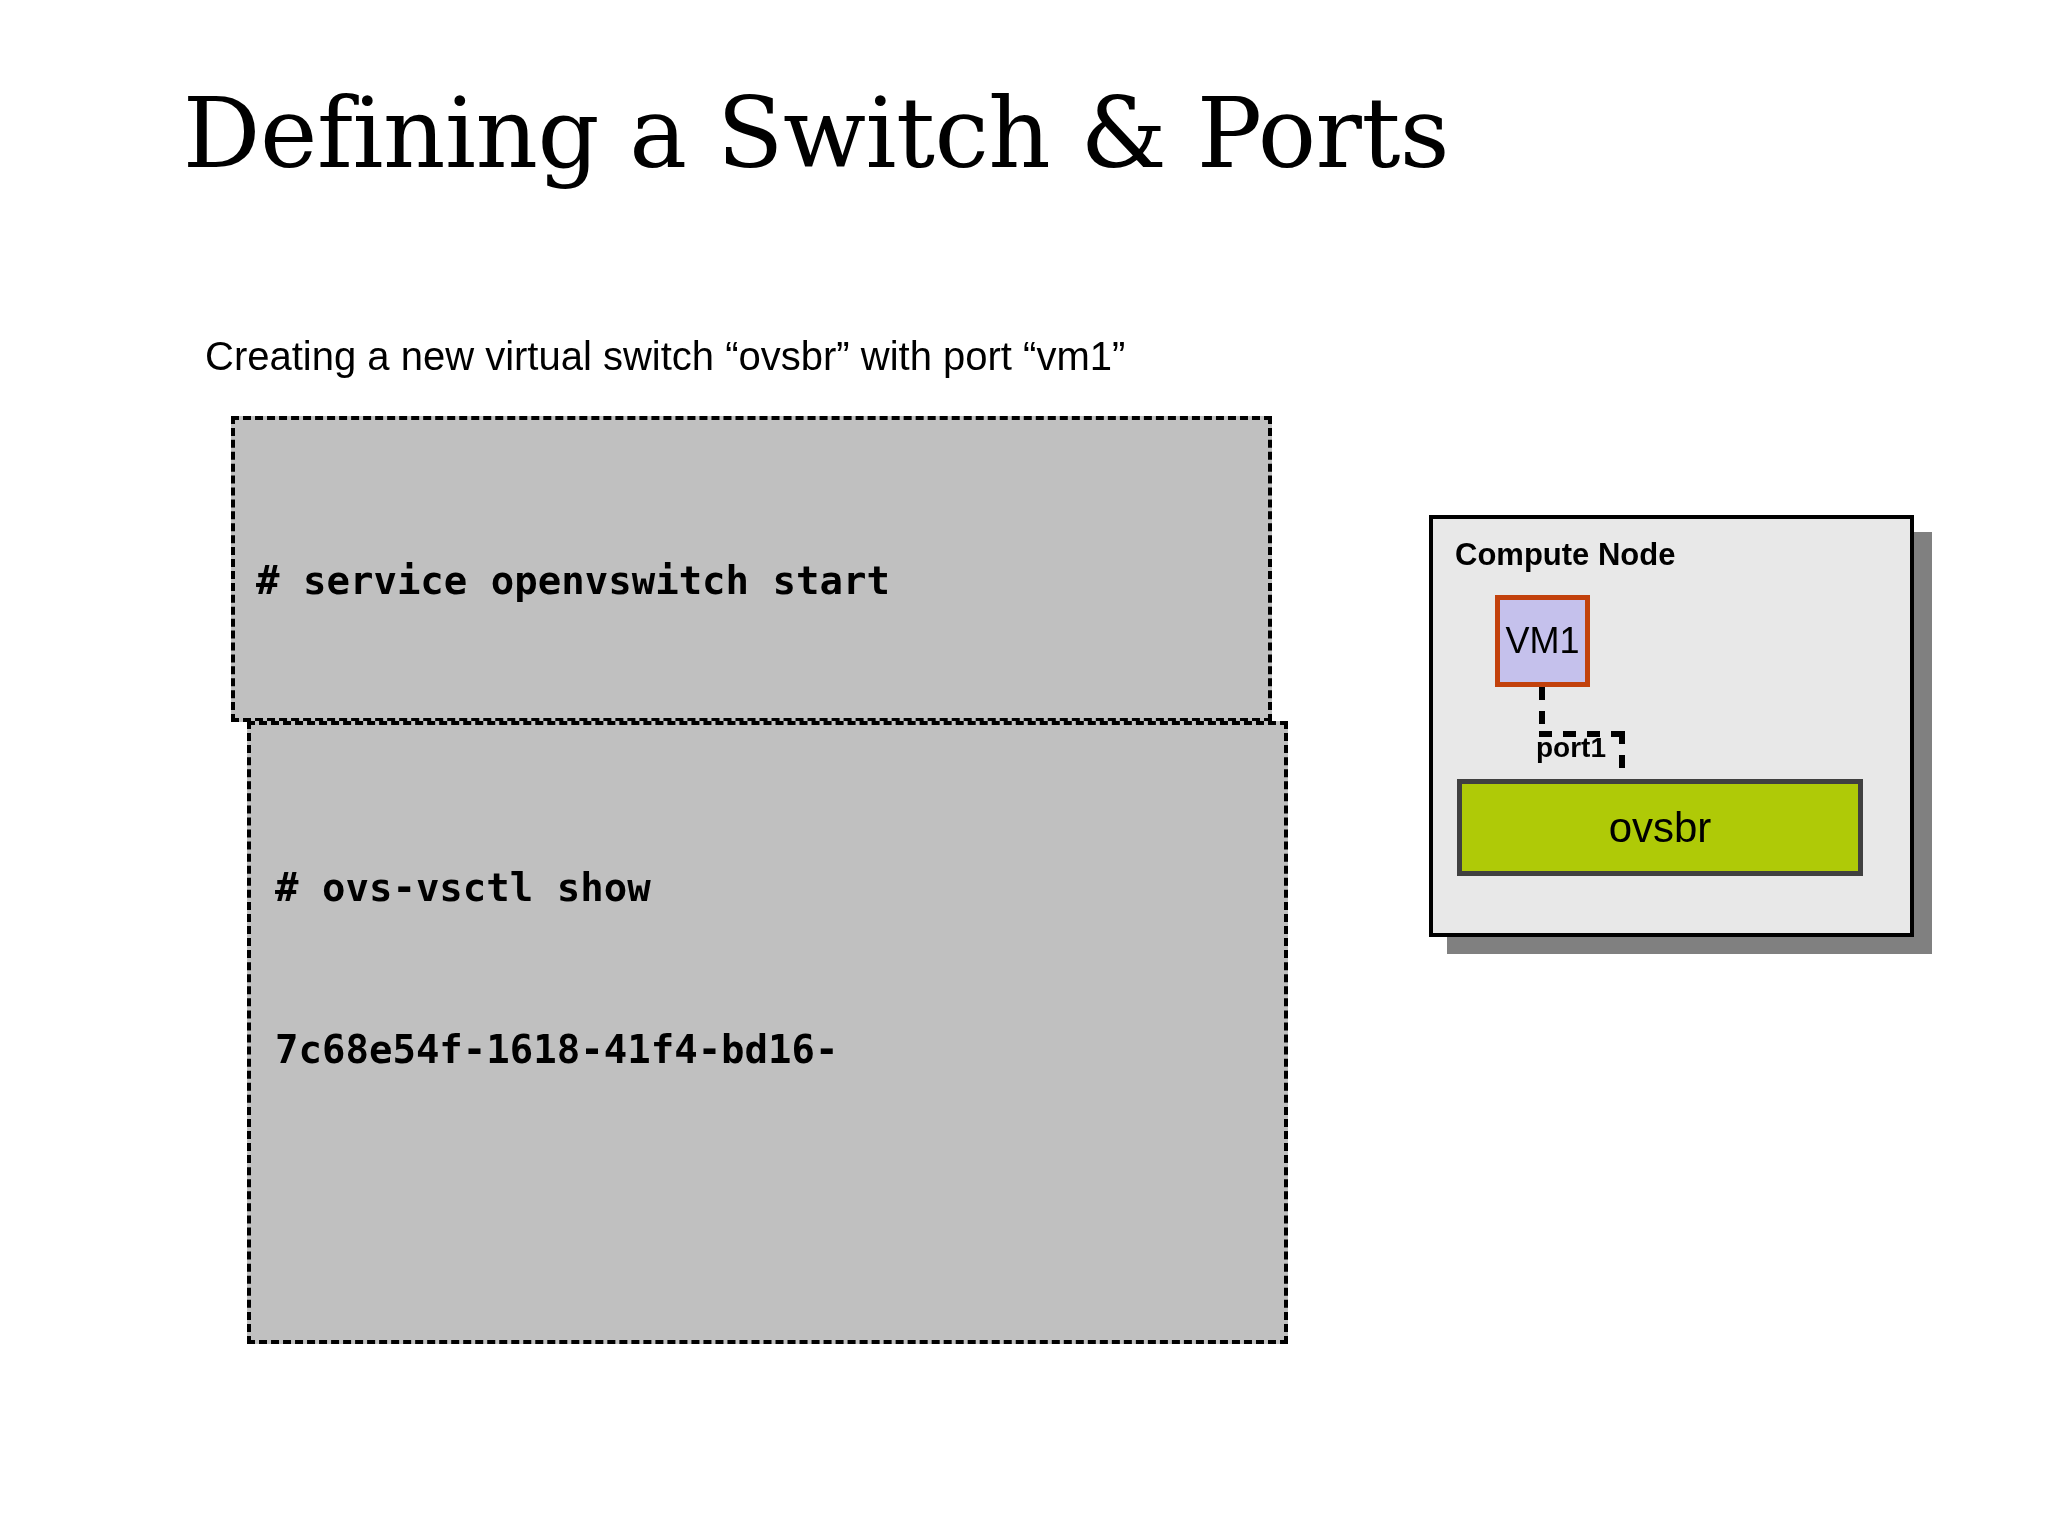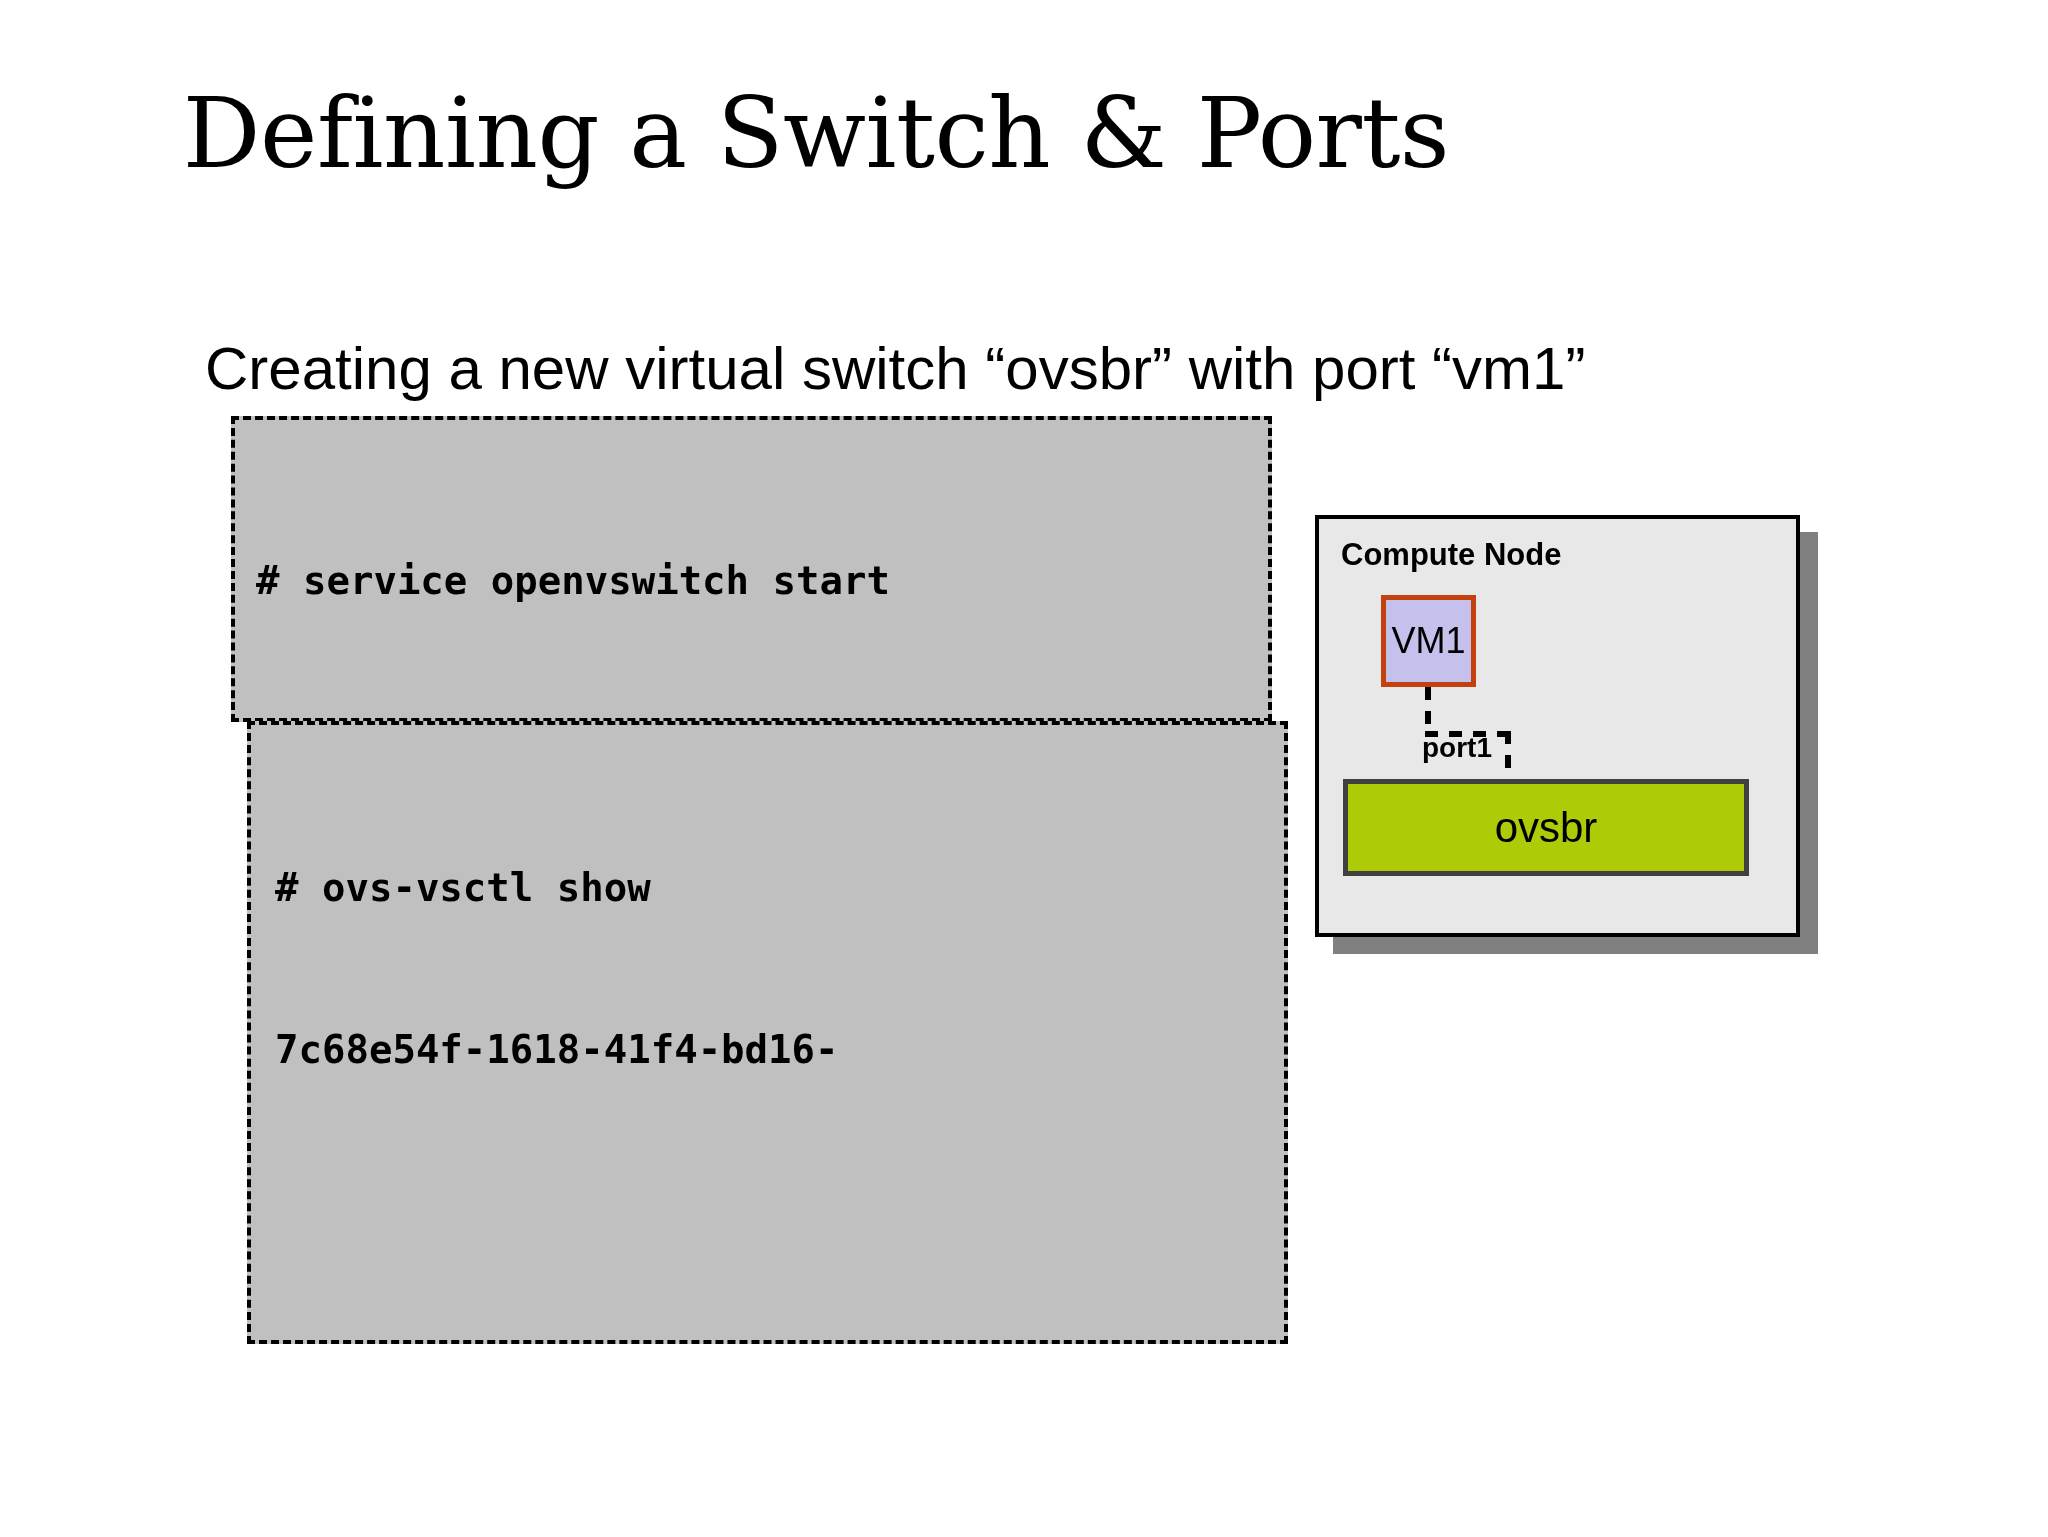--- a/index.html
+++ b/index.html
@@ -30,21 +30,21 @@
     line-height: 1.15;
     white-space: nowrap;
   }
 
   
   .slide-subtitle {
     position: absolute;
     top: 334px;
     left: 205px;
     font-family: "Liberation Sans", sans-serif;
-    font-size: 60px;
+    font-size: 40px;
     font-weight: 400;
     color: #000000;
     white-space: nowrap;
   }
 
   
   .code-block {
     position: absolute;
     background: #c0c0c0;
     border: 4px dashed #000000;
@@ -72,21 +72,21 @@
     padding: 28px 0 0 24px;
   }
   .code-line {
     display: block;
     white-space: pre;
   }
 
   
   .diagram {
     position: absolute;
-    left: 1310px;
+    left: 1424px;
     top: 510px;
     width: 515px;
     height: 450px;
   }
   .node-shadow {
     position: absolute;
     left: 23px;
     top: 22px;
     width: 485px;
     height: 422px;

